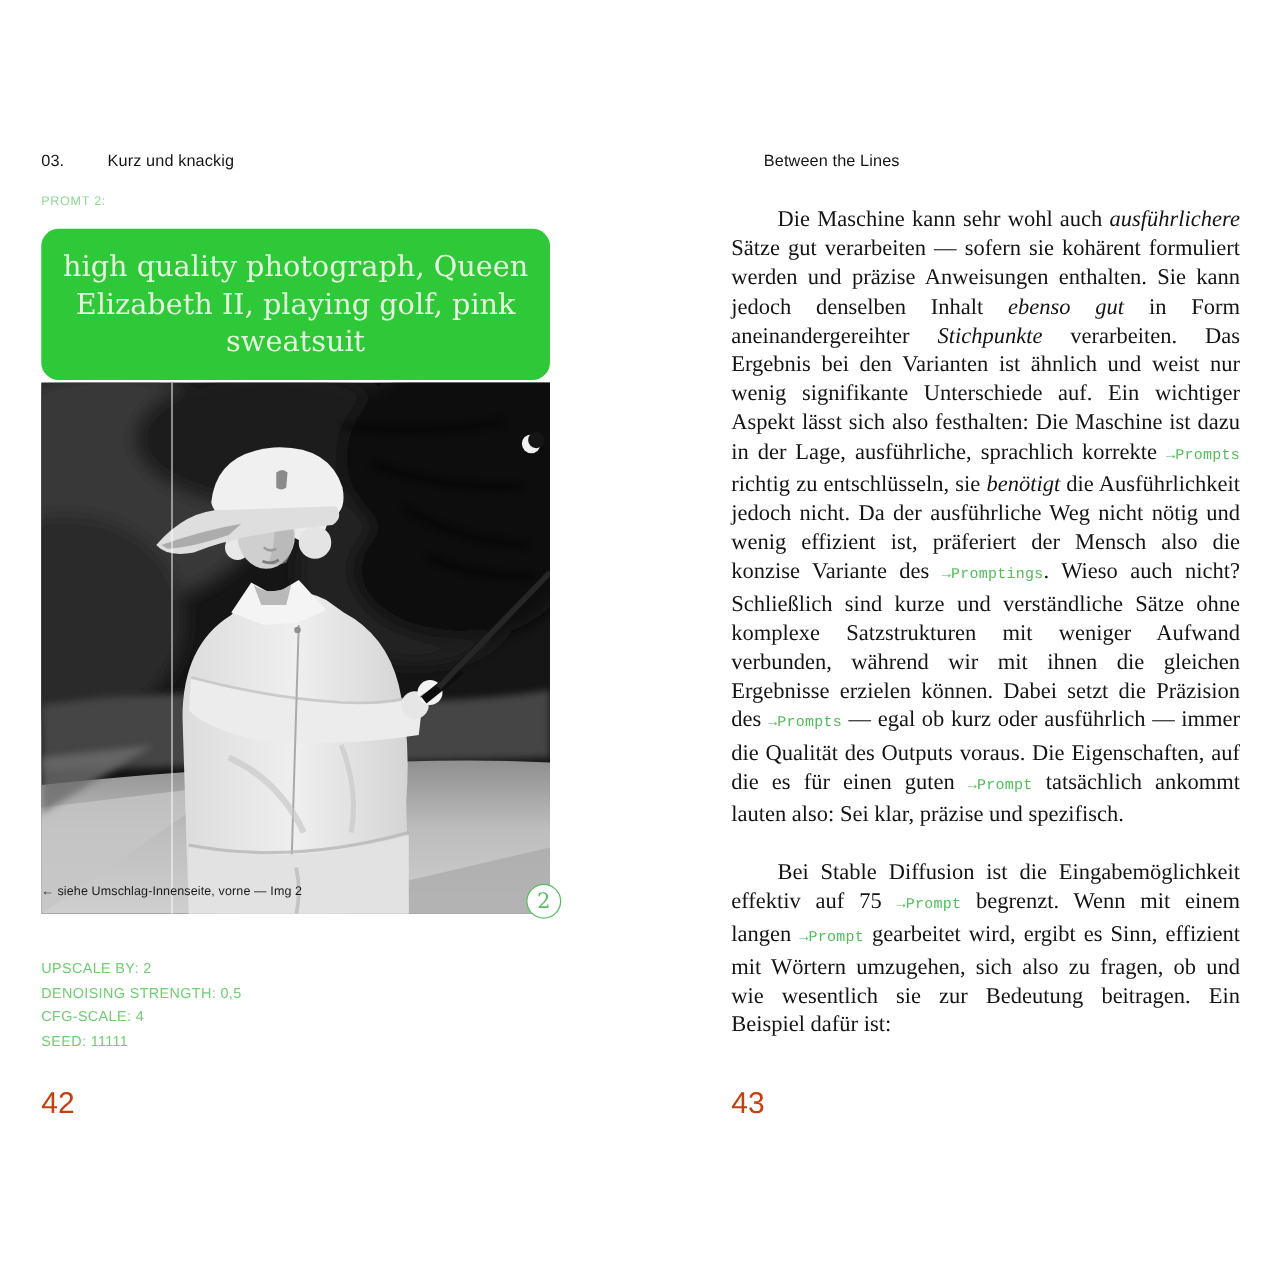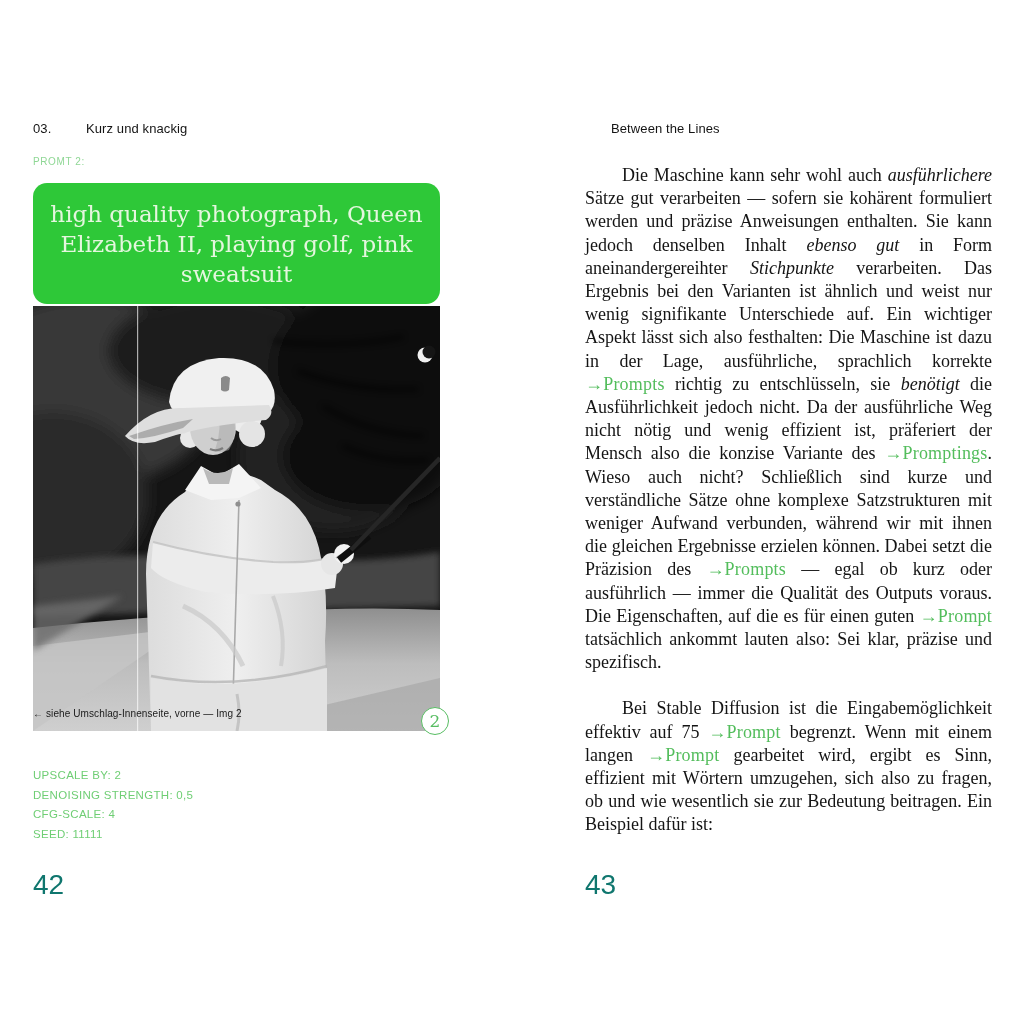--- a/index.html
+++ b/index.html
@@ -35,31 +35,31 @@
 
   
   .caption{left:33px;top:708px;font-size:10px;color:#1a1a1a;letter-spacing:.1px;}
 
   
   .metadata{left:33px;top:766px;display:flex;color:var(--metadata-green);
             font-size:11.5px;line-height:19.5px;letter-spacing:.3px;}
   .metadata .col1{width:170px;}
 
   
-  .pagenum{top:869px;font-size:28px;color:#0f766e;}
+  .pagenum{top:869px;font-size:24px;color:#c2410c;}
   .pn-left{left:33px;}
   .pn-right{left:585px;}
 
   
   .bodycol{left:585px;top:164px;width:407px;}
   .bodycol p{margin:0;font-family:"Liberation Serif",serif;font-size:18px;
              line-height:23.2px;text-align:justify;text-indent:37px;color:#141414;}
   .bodycol p + p{margin-top:23px;}
   .bodycol .it{font-style:italic;}
-  .bodycol .term{font-family:Liberation Serif, serif;font-size:18px;
+  .bodycol .term{font-family:Liberation Mono, monospace;font-size:12px;
                  color:var(--term-green);letter-spacing:.2px;}
 </style>
 </head>
 <body>
 
 <div id="canvas">
 
   <div class="abs running-hdr hdr-left">
     <span class="chap-no">03.</span><span>Kurz und knackig</span>
   </div>

